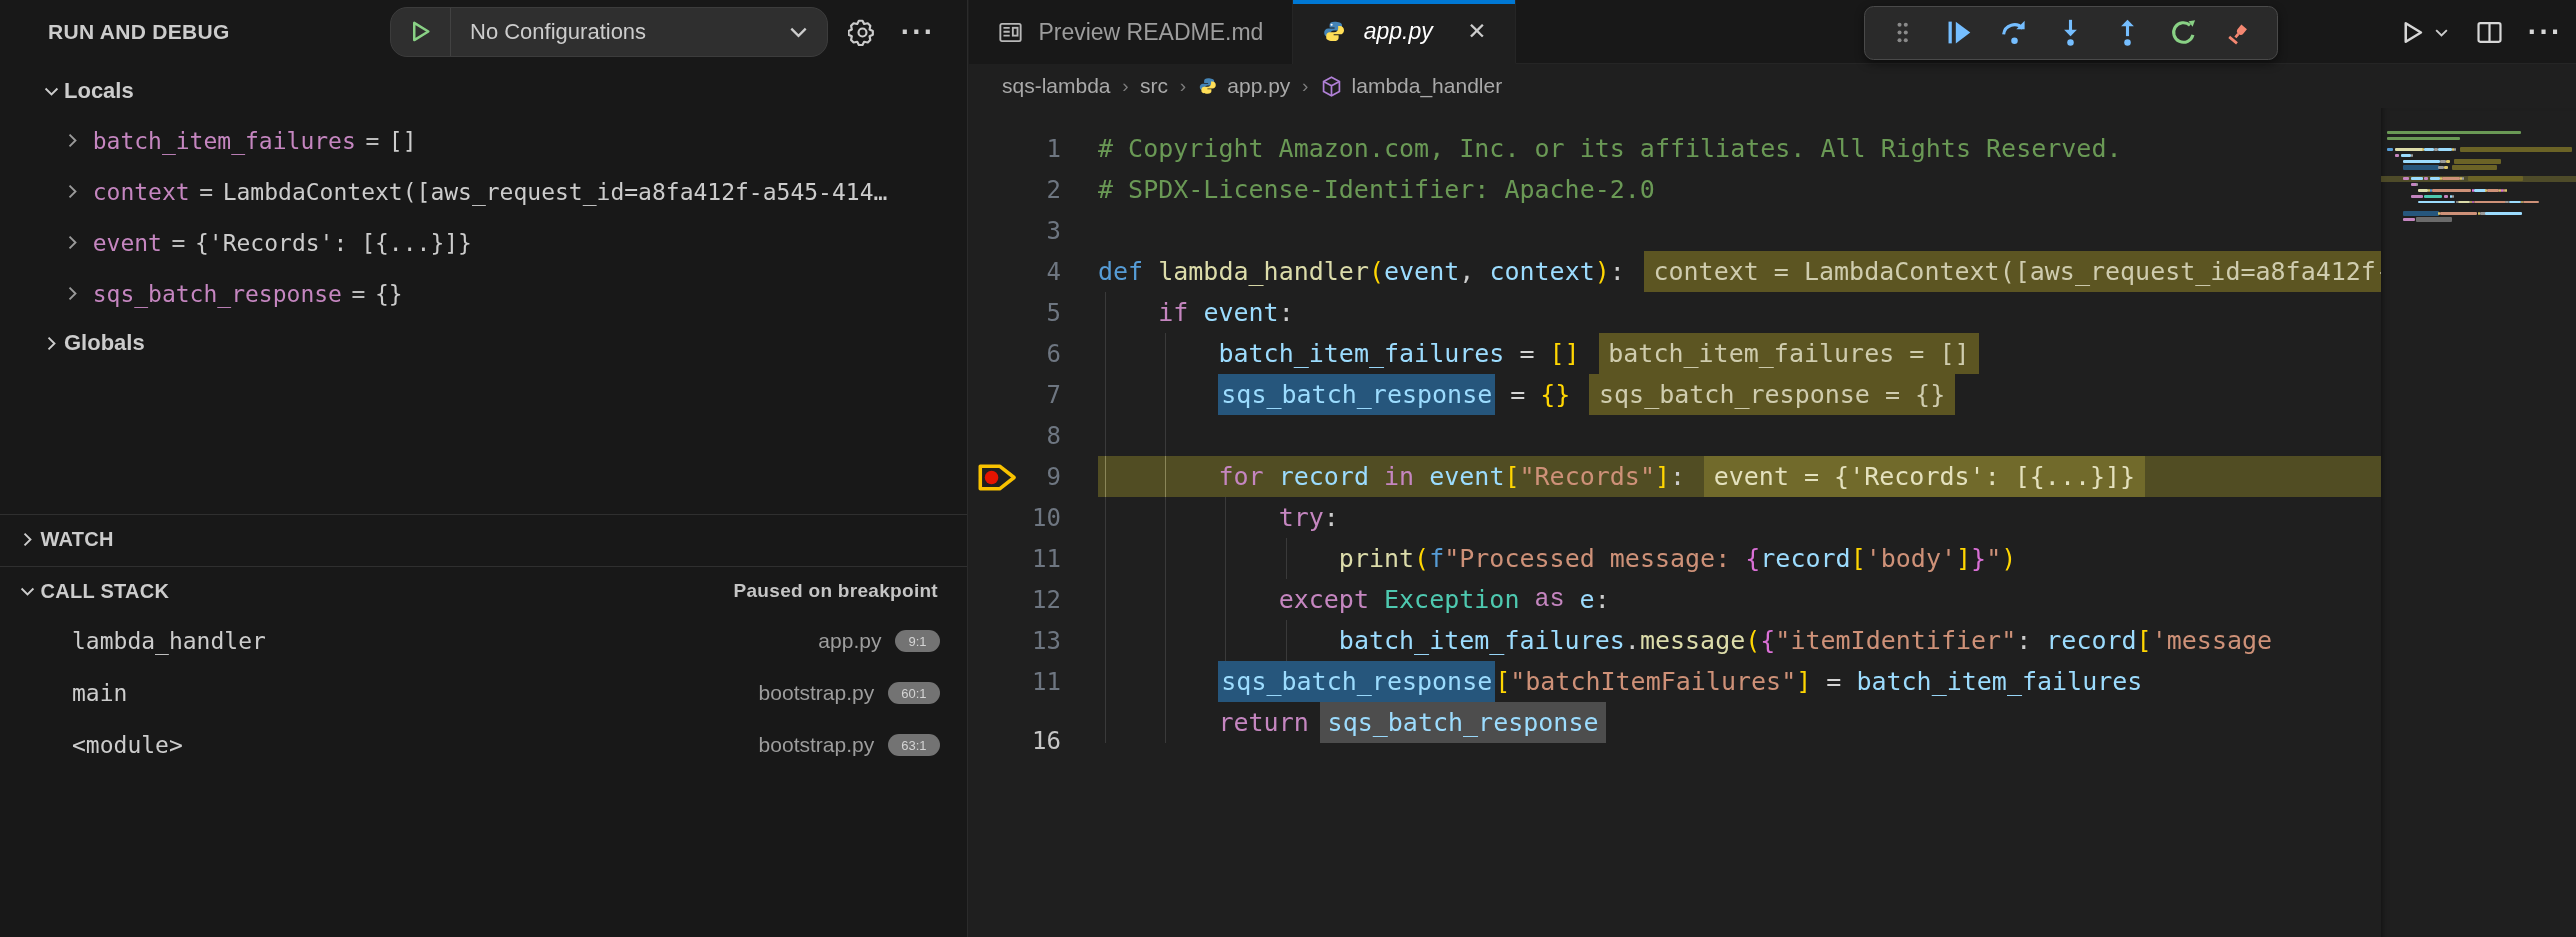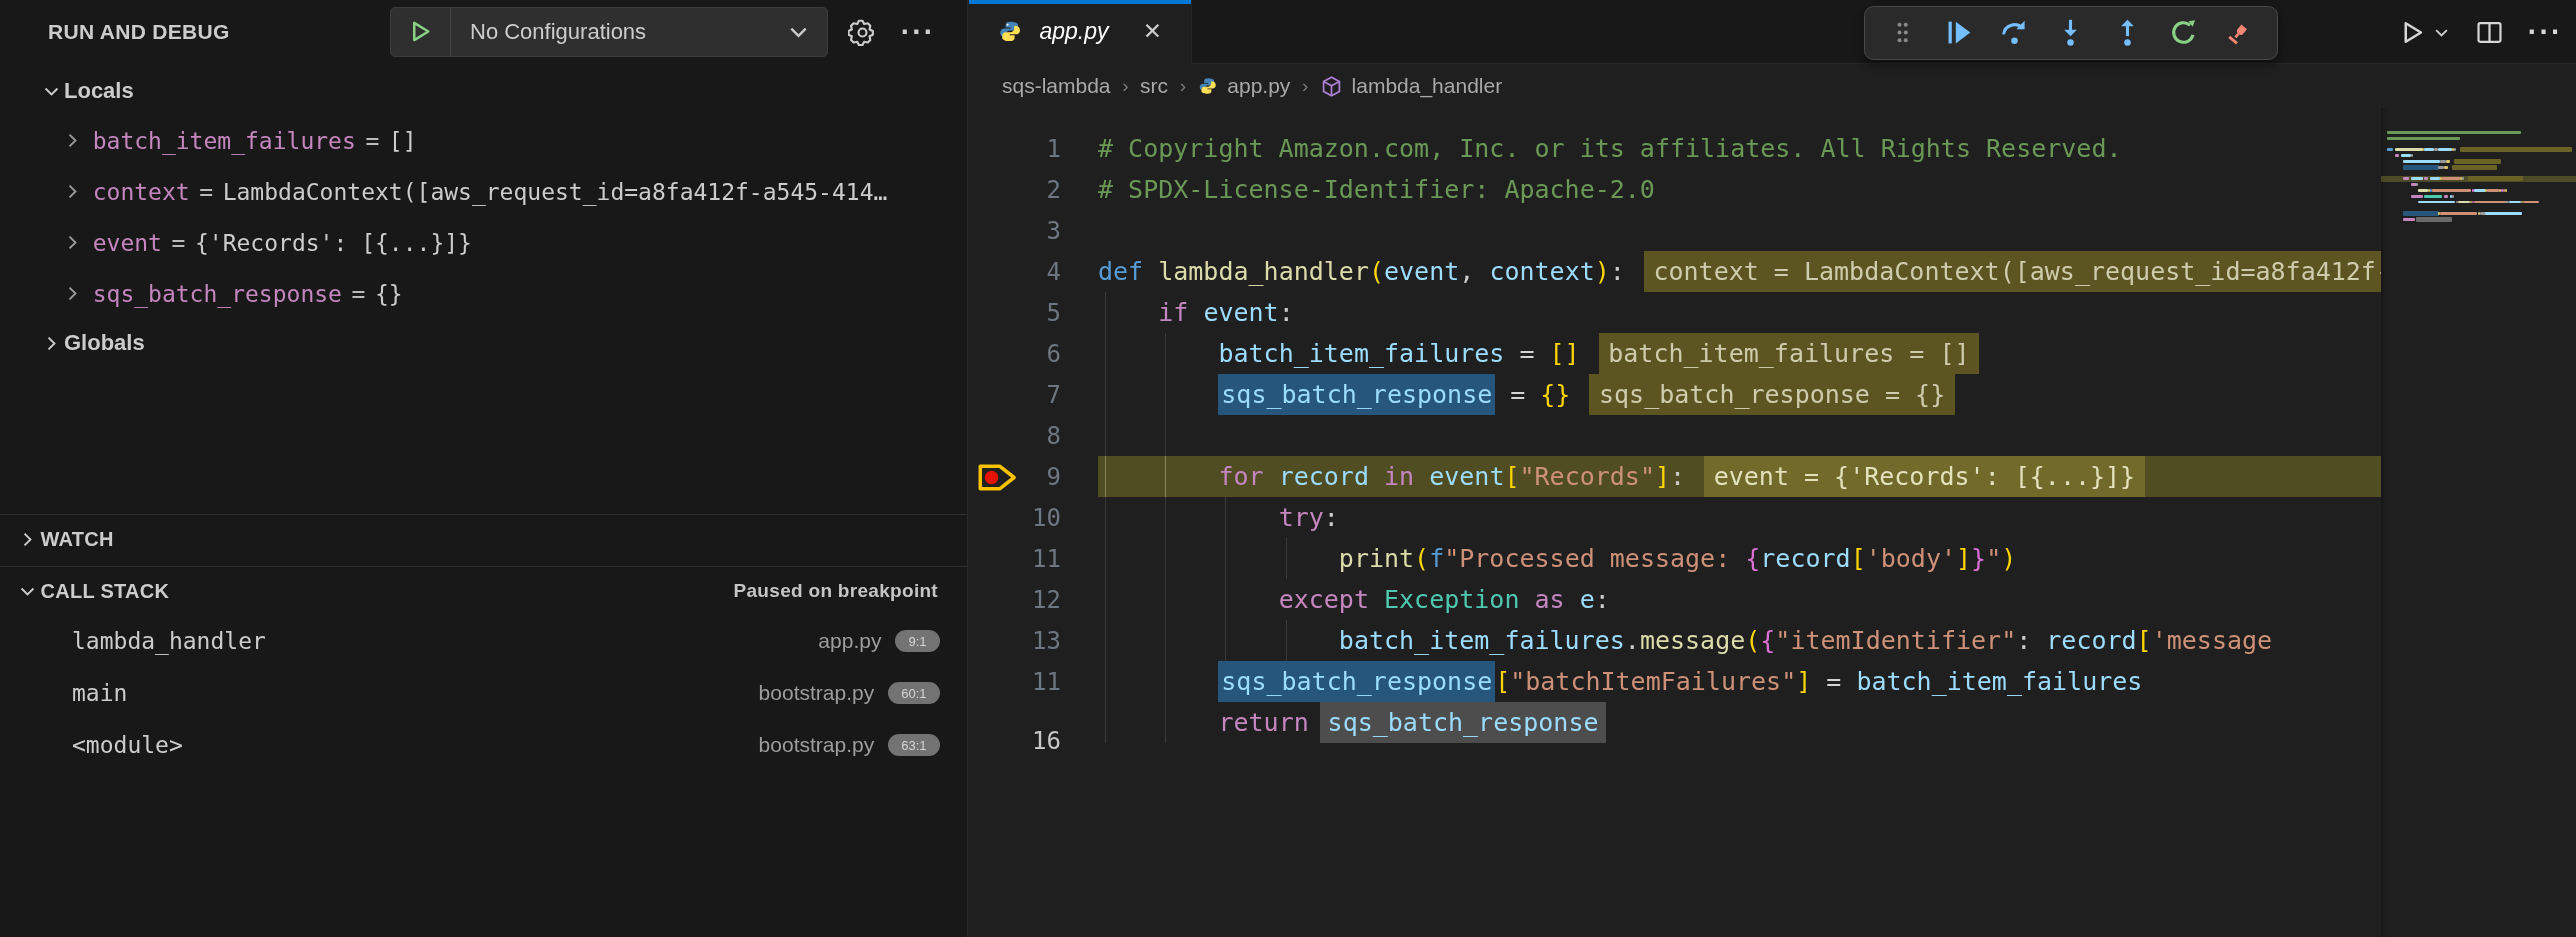--- a/index.html
+++ b/index.html
@@ -13,21 +13,21 @@
 
   
   #sidebar {
     position:absolute; left:0; top:0; width:968px; height:938px;
     background:#181818; border-right:1px solid #2b2b2b;
   }
   #sb-toolbar { position:absolute; left:0; top:0; width:100%; height:64px; display:flex; align-items:center; }
   #sb-title { font-size:21px; font-weight:700; letter-spacing:0.3px; color:#cccccc; margin-left:48px; }
   #config-dd {
     position:absolute; left:390px; top:6.7px; width:438px; height:50px;
-    background:#2f2f2f; border:1px solid #3c3c3c; border-radius:5px;
+    background:#2f2f2f; border:1px solid #3c3c3c; border-radius:17px;
     display:flex; align-items:center; overflow:hidden;
   }
   #config-dd .play-seg { width:60px; height:100%; display:flex; align-items:center; justify-content:center; border-right:1px solid #424242; }
   #config-dd .dd-label { flex:1; font-size:22px; color:#cccccc; padding-left:19px; white-space:nowrap; }
   #config-dd .dd-chevron { margin-right:17.3px; }
   .sb-action { position:absolute; top:9.6px; width:46px; height:46px; display:flex; align-items:center; justify-content:center; border-radius:5.8px; }
   #gear-btn { left:839px; }
   #sb-more { left:895px; font-size:29px; font-weight:700; color:#cfcfcf; letter-spacing:1.9px; }
 
   .tree-chevron { display:inline-flex; width:25px; justify-content:center; flex:none; }
@@ -233,20 +233,28 @@
         <span class="frame-right">
           <span class="frame-file">bootstrap.py</span>
           <span class="frame-badge">63:1</span>
         </span>
       </div>
     </div>
   </div>
 
   <div id="editor">
     <div id="tabbar">
+      <div class="tab inactive">
+        <svg width="25" height="25" viewBox="0 0 16 16" fill="none" stroke="#b8b8b8" stroke-width="1.2">
+          <rect x="1.5" y="2.5" width="13" height="11" rx="1"></rect>
+          <path d="M3.5 5h4M3.5 7.5h4M3.5 10h4"></path>
+            <rect x="9.5" y="5" width="3" height="5"></rect>
+        </svg>
+        <span class="tab-label">Preview README.md</span>
+      </div>
       <div class="tab active">
         <svg width="26" height="26" viewBox="0 0 32 27">
           <path d="M16 1c-4.4 0-6.6 1.6-6.6 4.3V9h6.8v1.2H7.4C4.4 10.2 2 12.4 2 16s2.4 5.8 5.4 5.8H10v-3.4c0-3 2.5-5.3 5.5-5.3h6.2c2.6 0 4.6-2.1 4.6-4.7V5.3C26.3 2.6 21.5 1 16 1z" fill="#4584b6" transform="scale(0.9) translate(1,0)"></path>
           <path d="M16 1c-4.4 0-6.6 1.6-6.6 4.3V9h6.8v1.2H7.4C4.4 10.2 2 12.4 2 16s2.4 5.8 5.4 5.8H10v-3.4c0-3 2.5-5.3 5.5-5.3h6.2c2.6 0 4.6-2.1 4.6-4.7V5.3C26.3 2.6 21.5 1 16 1z" fill="#ffde57" transform="rotate(180 14.9 12.8) scale(0.9) translate(1,0)"></path>
           <circle cx="11.8" cy="4.6" r="1.3" fill="#ffffff"></circle>
         </svg>
         <span class="tab-label preview-italic">app.py</span>
         <span class="tab-close">✕</span>
       </div>
     </div>
@@ -504,21 +512,21 @@
           </div>
           <div class="cl-content">
             <span class="indent-guide" style="left: 6.7px;"></span>
             <span class="indent-guide" style="left: 67px;"></span>
             <span class="indent-guide" style="left: 127px;"></span>
             <span class="t-p" style="white-space: pre;">            </span>
             <span class="t-kp" style="white-space: pre;">except</span>
             <span class="t-p" style="white-space: pre;"> </span>
             <span class="t-cl" style="white-space: pre;">Exception</span>
             <span class="t-p" style="white-space: pre;"> </span>
-            <span class="t-kp" style="white-space: pre;">as</span>
+            <span class="t-kp" style="white-space: pre; font-family: Liberation Mono, monospace;">as</span>
             <span class="t-p" style="white-space: pre;"> </span>
             <span class="t-v" style="white-space: pre;">e</span>
             <span class="t-p" style="white-space: pre;">:</span>
           </div>
         </div>
         <div class="code-line">
           <div class="cl-gutter">
             <span class="cl-num">13</span>
           </div>
           <div class="cl-content">

